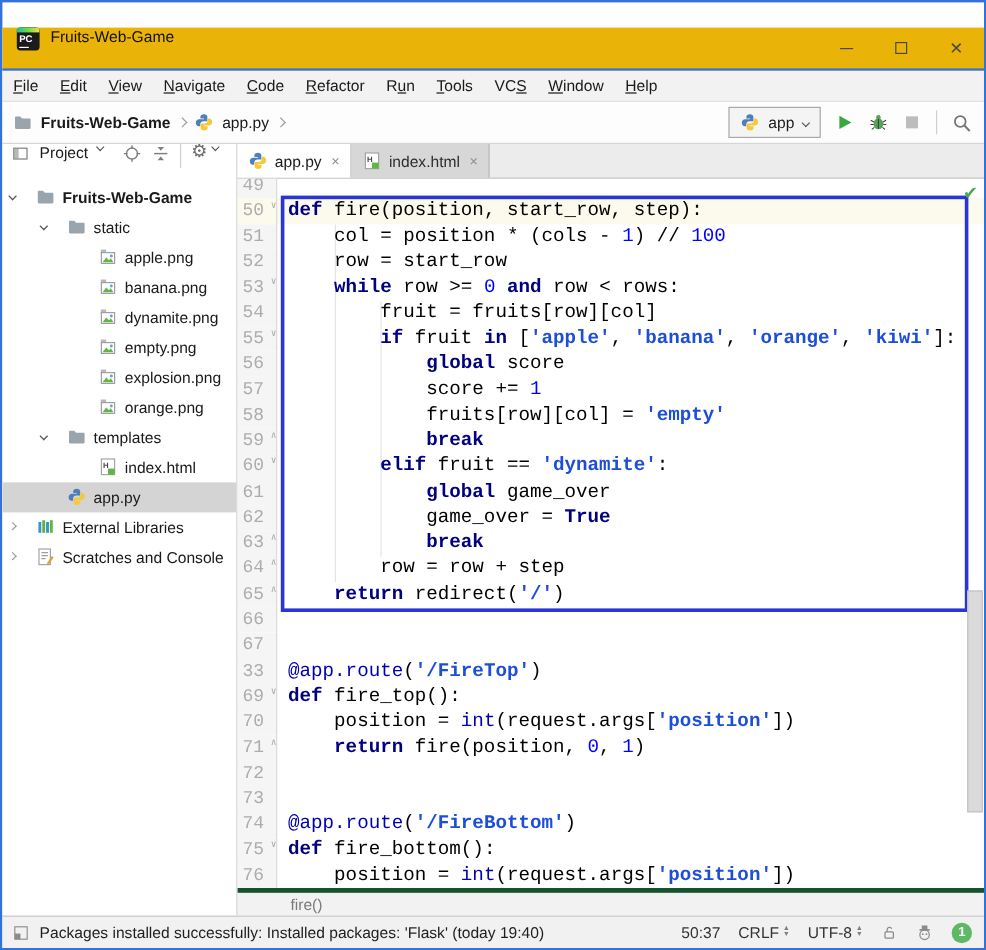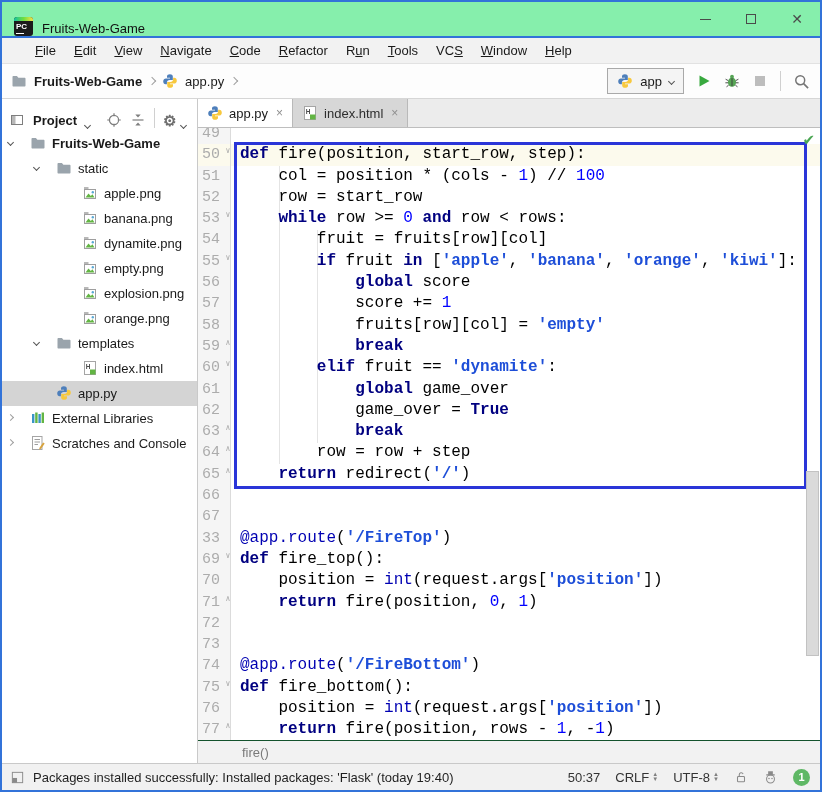--- a/index.html
+++ b/index.html
@@ -1,34 +1,34 @@
 <!DOCTYPE html>
 <html><head>
 <meta charset="utf-8">
 <style>
   * { box-sizing: border-box; margin: 0; padding: 0; }
   html,body { width:822px; height:792px; overflow:hidden; }
   body { font-family:"Liberation Sans", sans-serif; font-size:13px; color:#1a1a1a; background:#fff; }
   .window { width:822px; height:792px; border:2px solid #3273D9; display:flex; flex-direction:column; background:#fff; }
 
   
-  .titlebar { height:36px; flex:0 0 36px; background:#86efac; border-bottom:2px solid #3273D9; display:flex; align-items:flex-end; padding-left:12px; }
+  .titlebar { height:36px; flex:0 0 36px; background:#eab308; border-bottom:2px solid #3273D9; display:flex; align-items:flex-start; padding-left:12px;margin-top:21px; }
   .app-logo { width:19px; height:19px; background:#1b1b1b; border-radius:3px; position:relative; margin-right:9px; overflow:hidden; }
   .app-logo .stripe { position:absolute; top:0; left:0; right:0; height:4px; background:linear-gradient(90deg,#13c2a3,#6ede3e,#f6e04a); }
   .app-logo .pc { position:absolute; top:5px; left:2px; color:#fff; font-size:8px; font-weight:bold; letter-spacing:0; }
   .app-logo .bar { position:absolute; bottom:2px; left:2px; width:8px; height:1.5px; background:#fff; }
   .win-title { font-size:13px; color:#111; }
   .win-controls { margin-left:auto; display:flex; height:100%; }
   .win-btn { width:46px; display:flex; align-items:center; justify-content:center; color:#4a4a4a; }
   .glyph-min { width:11px; border-bottom:1.4px solid #4a4a4a; display:inline-block; }
   .glyph-max { width:10px; height:10px; border:1.2px solid #4a4a4a; display:inline-block; }
   .glyph-close { font-size:14px; color:#4a4a4a; }
 
   
-  .menubar { height:26px; flex:0 0 26px; background:#F2F2F2; border-bottom:1px solid #E2E2E2; display:flex; align-items:center; padding-left:24px; }
+  .menubar { height:26px; flex:0 0 26px; background:#F2F2F2; border-bottom:1px solid #E2E2E2; display:flex; align-items:center; padding-left:0; }
   .menu-item { padding:0 9px; font-size:13px; color:#1a1a1a; }
   .menu-item u { text-decoration:underline; }
 
   
   .navbar { height:35px; flex:0 0 35px; background:#FDFDFD; border-bottom:1px solid #D6D6D6; display:flex; align-items:center; padding:0 10px 0 9px; }
   .crumbs { display:flex; align-items:center; gap:7px; }
   .crumb-label { font-size:13px; }
   .crumb-label.bold { font-weight:bold; }
   .chev { width:6px; height:6px; border-right:1.4px solid #9F9F9F; border-bottom:1.4px solid #9F9F9F; display:inline-block; }
   .chev.right { transform:rotate(-45deg); }
@@ -36,21 +36,21 @@
   .chev.small { width:5px; height:5px; }
   .run-cluster { margin-left:auto; display:flex; align-items:center; gap:12px; }
   .run-combo { display:flex; align-items:center; gap:7px; border:1px solid #A9A9A9; background:#F4F4F4; height:26px; padding:0 9px; }
   .vsep { width:1px; height:20px; background:#D0D0D0; }
   .ic { display:inline-flex; align-items:center; justify-content:center; line-height:0; }
   .gear-glyph { font-size:15px; color:#6E6E6E; line-height:14px; }
 
   
   .main { flex:1 1 auto; display:flex; min-height:0; }
   .project-panel { width:196px; flex:0 0 196px; border-right:1px solid #C9C9C9; background:#fff; display:flex; flex-direction:column; }
-  .panel-header { height:29px; flex:0 0 29px; display:flex; align-items:flex-end; gap:8px; padding:0 4px 0 7px;font-weight:bold; }
+  .panel-header { height:29px; flex:0 0 29px; display:flex; align-items:flex-start; gap:8px; padding:0 4px 0 7px; }
   .panel-title { font-size:13px; }
   .tree { flex:1; overflow:hidden; padding-top:3px; position:relative; }
   .tree-row { height:25px; display:flex; align-items:center; position:relative; font-size:13px; white-space:nowrap; }
   .tree-row.selected { background:#D4D4D4; }
   .tree-row .tchev { position:absolute; top:9px; }
   .tree-row .tic { position:absolute; top:4px; }
   .tree-row .tlabel { display:inline-block; }
   .tree-row .bold { font-weight:bold; }
 
   .editor-col { flex:1 1 auto; display:flex; flex-direction:column; min-width:0; }
@@ -79,21 +79,21 @@
   .kw  { color:#000080; font-weight:bold; }
   .num { color:#0000FF; }
   .str { color:#1d4ed8; font-weight:bold; }
   .dec { color:#0000B2; }
   .bi  { color:#0000B2; }
   .selection-box { position:absolute; left:36px; top:14px; width:573px; height:347px; border:3px solid #2A35D8; z-index:3; pointer-events:none; }
   .inspect-ok { position:absolute; top:3px; right:5px; color:#4BA653; font-size:15px; font-weight:bold; z-index:4; font-family:"DejaVu Sans",sans-serif; }
   .scroll-thumb { position:absolute; right:1px; top:343px; width:13px; height:185px; background:#DADADA; border:1px solid #C2C2C2; z-index:5; }
 
   
-  .crumbbar { height:23px; flex:0 0 23px; background:#F2F2F2; border-top:1px solid #14532d; display:flex; align-items:center; padding-left:44px; font-size:13px; color:#7A7A7A; }
+  .crumbbar { height:23px; flex:0 0 23px; background:#F2F2F2; border-top:4px solid #14532d; display:flex; align-items:center; padding-left:44px; font-size:13px; color:#7A7A7A; }
 
   
   .statusbar { height:27px; flex:0 0 27px; background:#F1F1F1; border-top:1px solid #C9C9C9; display:flex; align-items:center; padding:0 10px 0 8px; font-size:13px; }
   .status-msg { margin-left:8px; color:#1f1f1f; }
   .status-right { margin-left:auto; display:flex; align-items:center; gap:15px; color:#333; }
   .updown { display:inline-flex; flex-direction:column; font-size:6px; color:#808080; line-height:5px; margin-left:3px; vertical-align:middle; }
   .badge { width:17px; height:17px; border-radius:50%; background:#5FB865; color:#fff; font-size:11px; font-weight:bold; display:flex; align-items:center; justify-content:center; }
   .seg { display:flex; align-items:center; }
 </style>
 </head>

